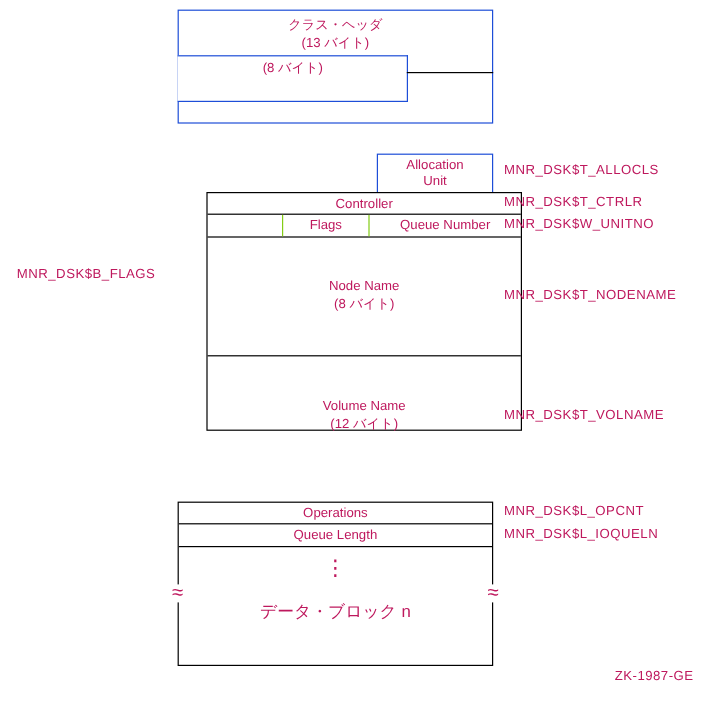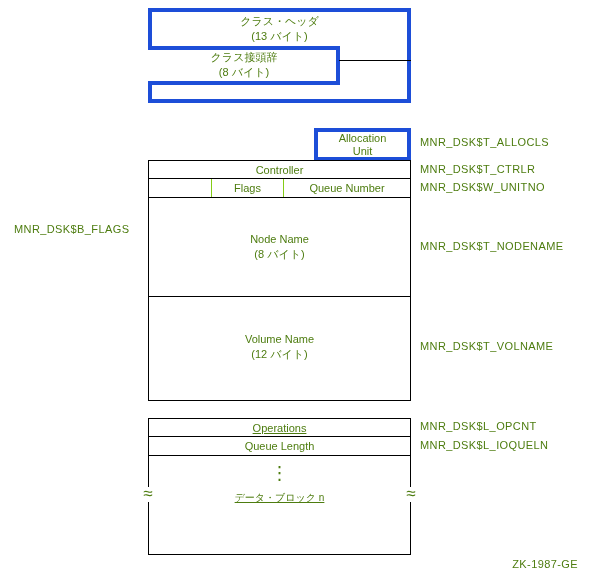--- a/index.html
+++ b/index.html
@@ -1,61 +1,60 @@
 <!DOCTYPE html>
 <html><head>
 <meta charset="utf-8">
 <style>
   html,body{margin:0;padding:0;background:#ffffff;}
   .canvas{
     position:relative;width:600px;height:587px;background:#ffffff;
-    font-family:"Liberation Sans","DejaVu Sans",sans-serif;color:#4d7c0f;
+    font-family:"Liberation Sans","DejaVu Sans",sans-serif;color:#be185d;
     overflow:hidden;
   }
-  .box{position:absolute;box-sizing:border-box;border:4px solid #1d4ed8;background:#fff;}
+  .box{position:absolute;box-sizing:border-box;border:1px solid #1d4ed8;background:#fff;}
   .txt{position:absolute;font-size:11px;line-height:15px;text-align:center;}
   .txt span{display:block;}
   .stackwrap{position:absolute;box-sizing:border-box;border:1px solid #000;left:148px;width:263px;background:#fff;}
   .row{box-sizing:border-box;display:flex;align-items:center;justify-content:center;font-size:11px;}
   .row + .row{border-top:1px solid #000;}
   .row.col{flex-direction:column;line-height:15px;}
   .cellsrow{justify-content:flex-start;align-items:stretch;padding:0;}
   .cell{box-sizing:border-box;display:flex;align-items:center;justify-content:center;font-size:11px;}
   .cell + .cell{border-left:1px solid #84cc16;}
   .ref{position:absolute;font-size:11px;letter-spacing:0.4px;white-space:nowrap;}
   .hline{position:absolute;border-top:1px solid #000;height:0;}
   .flexc{display:flex;flex-direction:column;align-items:center;justify-content:center;text-align:center;font-size:11px;line-height:13px;}
   .breakmark{position:absolute;width:20px;height:15px;text-align:center;background:#fff;font-size:17px;line-height:13px;}
   .dots{font-size:18px;line-height:1;margin-top:8px;letter-spacing:0;}
-  .datalabel{font-size:10px;margin-top:8px;text-decoration:underline;}
+  .datalabel{font-size:14px;margin-top:20px;}
   .figid{position:absolute;font-size:11px;letter-spacing:0.4px;}
 </style>
 </head>
 <body>
 
 <div class="canvas">
 
   <div class="box" style="left:148px;top:8px;width:263px;height:95px;"></div>
   <div class="txt" style="left:148px;top:14px;width:263px;">
     <span>クラス・ヘッダ</span>
     <span>(13 バイト)</span>
   </div>
   <div class="box" style="left:148px;top:46px;width:192px;height:39px;border-left:none;"></div>
   <div class="hline" style="left:339px;top:60px;width:72px;"></div>
   <div class="txt" style="left:148px;top:50px;width:192px;">
-    <span>クラス接頭辞</span>
     <span>(8 バイト)</span>
   </div>
 
   <div class="box flexc" style="left:314px;top:128px;width:97px;height:33px;">
     <span>Allocation</span>
     <span>Unit</span>
   </div>
 
-  <div class="stackwrap" style="top:160px;height:241px;">
+  <div class="stackwrap" style="top:160px;height:199px;margin-left:24px;">
     <div class="row" style="height:17px;">
       <span>Controller</span>
     </div>
     <div class="row cellsrow" style="height:19px;">
       <div class="cell" style="width:62px;"></div>
       <div class="cell" style="width:72px;">
         <span>Flags</span>
       </div>
       <div class="cell" style="flex:1;">
         <span>Queue Number</span>
@@ -65,21 +64,21 @@
       <span>Node Name</span>
       <span>(8 バイト)</span>
     </div>
     <div class="row col" style="height:101px;">
       <span>Volume Name</span>
       <span>(12 バイト)</span>
     </div>
   </div>
 
   <div class="stackwrap" style="top:418px;height:137px;">
-    <div class="row" style="height:17px;text-decoration:underline;">
+    <div class="row" style="height:17px;">
       <span>Operations</span>
     </div>
     <div class="row" style="height:19px;">
       <span>Queue Length</span>
     </div>
     <div class="row col" style="height:99px;justify-content:flex-start;">
       <span class="dots">⋮</span>
       <span class="datalabel">データ・ブロック n</span>
     </div>
   </div>

